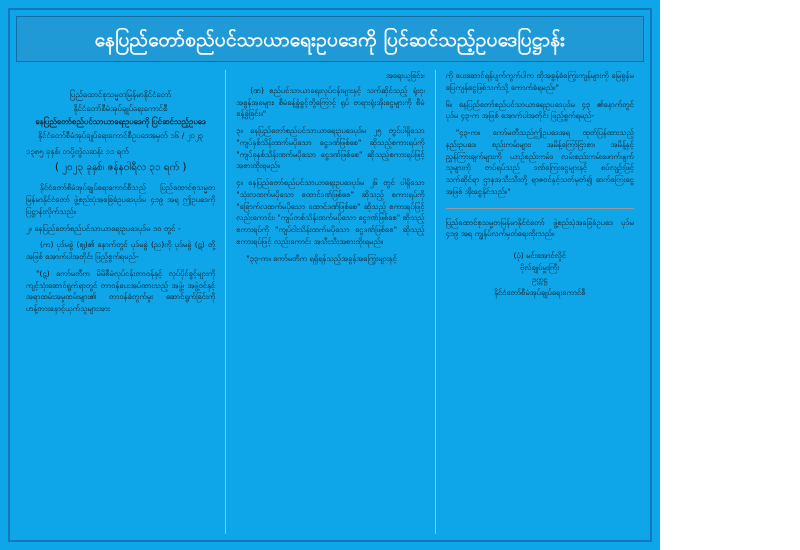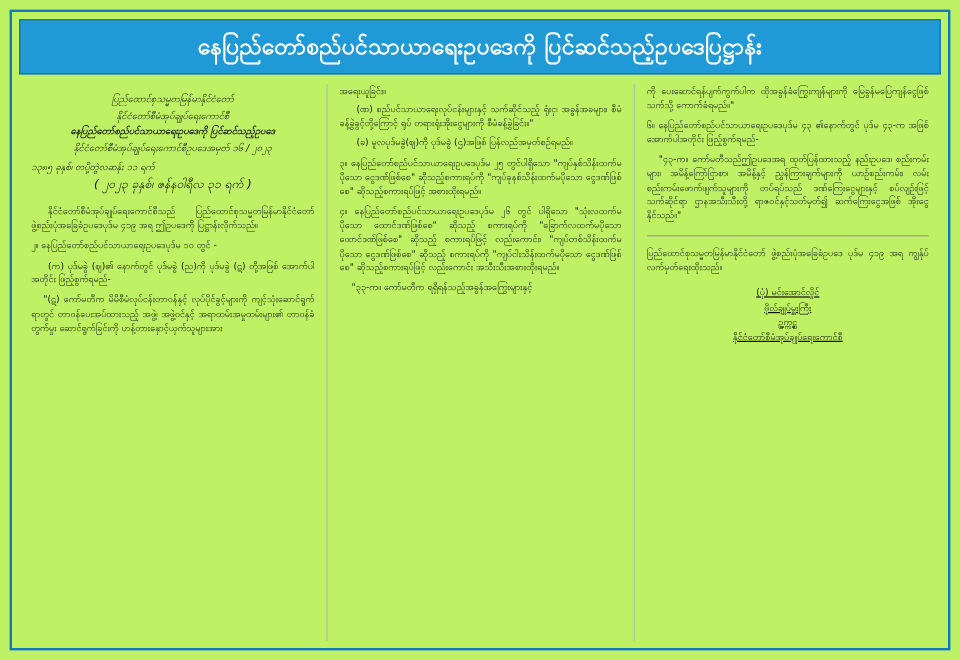--- a/index.html
+++ b/index.html
@@ -7,24 +7,24 @@
     padding: 0;
   }
   body {
     width: 800px;
     height: 550px;
     background: #ffffff;
     font-family: "DejaVu Sans", sans-serif;
   }
   .page {
     position: relative;
-    width: 800px;
+    width: 660px;
     height: 550px;
     box-sizing: border-box;
-    background: #bef264;
+    background: #0ea5e9;
     padding: 8px;
   }
   .outer-frame {
     box-sizing: border-box;
     width: 100%;
     height: 100%;
     border: 2px solid #1278be;
     padding: 6px;
     display: flex;
     flex-direction: column;
@@ -69,31 +69,30 @@
   }
   .col-1 {
     text-align: center;
   }
   .p {
     margin: 0 0 5px 0;
     text-align: justify;
   }
   .p-center {
     margin: 0 0 3px 0;
-    text-align: left;
+    text-align: right;
   }
   .p-indent {
     margin: 0 0 5px 0;
     text-align: justify;
     text-indent: 14px;
   }
   .head-block {
-    margin-top: 7px;
+    margin-top: 19px;
     margin-bottom: 6px;
-    font-style: italic;
   }
   .head-line {
     margin: 0 0 2px 0;
     text-align: center;
     font-size: 7.8px;
     line-height: 1.5;
   }
   .head-line.strong {
     font-weight: bold;
   }
@@ -113,21 +112,20 @@
     text-indent: 10px;
   }
   .sig-block {
     margin-top: 10px;
     text-align: center;
     font-size: 7.6px;
     line-height: 1.6;
   }
   .sig-block .sig-line {
     margin: 0;
-    text-decoration: underline;
   }
   .rule {
     border: 0;
     border-top: 1px solid #9a9a9a;
     margin: 10px 0 8px 0;
   }
   .footer-note {
     text-align: justify;
     font-size: 7.6px;
     line-height: 1.55;
@@ -157,21 +155,20 @@
         </div>
         <p class="p-indent" style="text-align:justify">နိုင်ငံတော်စီမံအုပ်ချုပ်ရေးကောင်စီသည် ပြည်ထောင်စုသမ္မတမြန်မာနိုင်ငံတော် ဖွဲ့စည်းပုံအခြေခံဥပဒေပုဒ်မ ၄၁၉ အရ ဤဥပဒေကို ပြဋ္ဌာန်းလိုက်သည်။</p>
         <p class="p">၂။ နေပြည်တော်စည်ပင်သာယာရေးဥပဒေပုဒ်မ ၁၀ တွင် -</p>
         <p class="p-indent">(က) ပုဒ်မခွဲ (ဈ)၏ နောက်တွင် ပုဒ်မခွဲ (ည)ကို ပုဒ်မခွဲ (ဋ) တို့အဖြစ် အောက်ပါအတိုင်း ဖြည့်စွက်ရမည်-</p>
         <p class="quote">"(ဋ) ကော်မတီက မိမိစီမံလုပ်ငန်းတာဝန်နှင့် လုပ်ပိုင်ခွင့်များကို ကျင့်သုံးဆောင်ရွက်ရာတွင် တာဝန်ပေးအပ်ထားသည့် အဖွဲ့၊ အဖွဲ့ဝင်နှင့် အရာထမ်းအမှုထမ်းများ၏ တာဝန်ခံတွက်မှုး ဆောင်ရွက်ခြင်းကို ဟန့်တားနှောင့်ယှက်သူများအား</p>
       </div>
 
       <div class="col col-2">
         <p class="p-center">အရေးယူခြင်း။</p>
         <p class="p-indent">(ဏ) စည်ပင်သာယာရေးလုပ်ငန်းများနှင့် သက်ဆိုင်သည့် ရုံးငှ၊ အခွန်အခများ၊ စီမံခန့်ခွဲခွင့်တို့ကြောင့် ရုပ် တရားရုံးအိုးငွေများကို စီမံခန့်ခွဲခြင်း။"</p>
-        <p class="p-indent">(ခ) မူလပုဒ်မခွဲ(ဈ)ကို ပုဒ်မခွဲ (ဌ)အဖြစ် ပြန်လည်အမှတ်စဉ်ရမည်။</p>
         <p class="p">၃။ နေပြည်တော်စည်ပင်သာယာရေးဥပဒေပုဒ်မ ၂၅ တွင်ပါရှိသော "ကျပ်နှစ်သိန်းထက်မပိုသော ငွေဒဏ်ဖြစ်စေ" ဆိုသည့်စကားရပ်ကို "ကျပ်ခုနစ်သိန်းထက်မပိုသော ငွေဒဏ်ဖြစ်စေ" ဆိုသည့်စကားရပ်ဖြင့် အစားထိုးရမည်။</p>
         <p class="p">၄။ နေပြည်တော်စည်ပင်သာယာရေးဥပဒေပုဒ်မ ၂၆ တွင် ပါရှိသော "သုံးလထက်မပိုသော ထောင်ဒဏ်ဖြစ်စေ" ဆိုသည့် စကားရပ်ကို "ခြောက်လထက်မပိုသော ထောင်ဒဏ်ဖြစ်စေ" ဆိုသည့် စကားရပ်ဖြင့် လည်းကောင်း၊ "ကျပ်တစ်သိန်းထက်မပိုသော ငွေဒဏ်ဖြစ်စေ" ဆိုသည့် စကားရပ်ကို "ကျပ်ငါးသိန်းထက်မပိုသော ငွေဒဏ်ဖြစ်စေ" ဆိုသည့်စကားရပ်ဖြင့် လည်းကောင်း အသီးသီးအစားထိုးရမည်။</p>
         <p class="quote">"၃၃-က။ ကော်မတီက ရရှိရန်သည့်အခွန်အကြွေးများနှင့်</p>
       </div>
 
       <div class="col col-3">
         <p class="p">ကို ပေးဆောင်ရန်ပျက်ကွက်ပါက ထိုအခွန်ခံကြွေးကျန်များကို မြေခွန်မပြေကျန်ငွေဖြစ်သက်သို့ ကောက်ခံရမည်။"</p>
         <p class="p">၆။ နေပြည်တော်စည်ပင်သာယာရေးဥပဒေပုဒ်မ ၄၃ ၏နောက်တွင် ပုဒ်မ ၄၃-က အဖြစ် အောက်ပါအတိုင်း ဖြည့်စွက်ရမည်-</p>
         <p class="quote">"၄၃-က။ ကော်မတီသည်ဤဥပဒေအရ ထုတ်ပြန်ထားသည့် နည်းဥပဒေ၊ စည်းကမ်းများ၊ အမိန့်ကြော်ငြာစာ၊ အမိန့်နှင့် ညွှန်ကြားချက်များကို ယာဉ်စည်းကမ်း၊ လမ်းစည်းကမ်းဖောက်ဖျက်သူများကို တပ်ရပ်သည် ဒဏ်ကြေးငွေများနှင့် စပ်လျဉ်းဖြင့် သက်ဆိုင်ရာ ဌာနအသီးသီးတို့ ရာဇဝင်နှင့်သတ်မှတ်၍ ဆက်ကြေးငွေအဖြစ် အိုးငွေနိုင်သည်။"</p>
         <hr class="rule">

